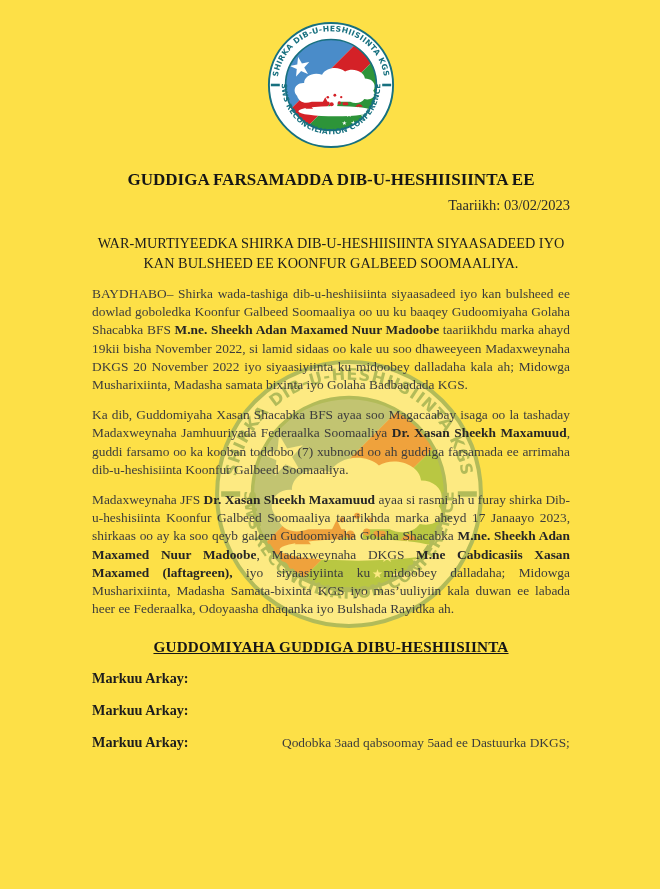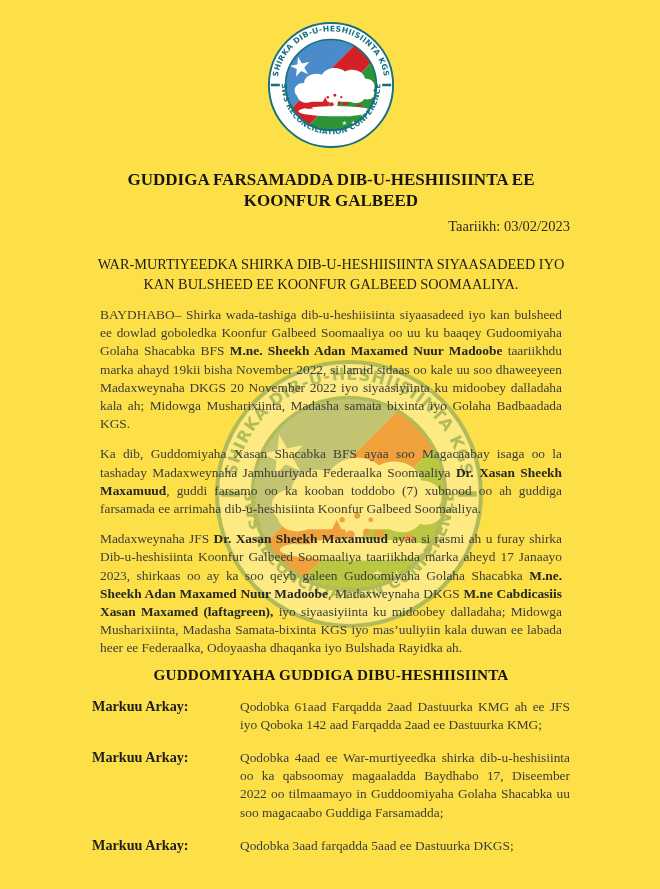--- a/index.html
+++ b/index.html
@@ -13,29 +13,29 @@
   .logo-row { display:flex; justify-content:center; padding-top:21px; }
   .logo-row svg { width:128px; height:128px; }
 
   .doc-title { margin-top:20px; text-align:center; font-weight:bold;
     font-size:17px; line-height:21px; color:#161616; }
   .date-line { margin-top:7px; text-align:right; font-size:14.5px; color:#2c2c2c; }
 
   .subtitle { margin-top:20px; text-align:center; font-weight:normal;
     font-size:14.3px; line-height:19.5px; color:#1d1d1d; }
 
-  .para { margin:8px; margin-top:12px; font-size:13.4px; line-height:18.2px;
+  .para { margin:0; margin-top:12px; font-size:13.4px; line-height:18.2px;
     text-align:justify; color:#3c3c3c; }
   .para .b { font-weight:bold; color:#262626; }
 
-  .section-heading { margin-top:4px; text-align:center; font-weight:bold;
-    font-size:15.2px; color:#161616; letter-spacing:0.2px; }
+  .section-heading { margin-top:20px; text-align:center; font-weight:bold;
+    font-size:15.2px; color:#161616; letter-spacing:0.2px;text-decoration:underline; }
 
   .res-list { margin-top:14px; }
-  .res-row { display:flex; margin-bottom:15px; }
+  .res-row { display:flex; margin-bottom:15px;gap:42px; }
   .res-label { width:148px; flex:0 0 148px; font-weight:bold;
     font-size:14.2px; color:#1d1d1d; }
   .res-text { flex:1; font-size:13.4px; line-height:18.2px; text-align:justify; }
 
   .watermark { position:absolute; left:213px; top:358px; width:272px; height:272px;
     opacity:0.32; z-index:0; pointer-events:none; }
 
   
   .f-white { fill:#ffffff; }
   .f-teal  { fill:var(--teal,#17707f); }
@@ -115,44 +115,41 @@
   <div class="content">
 
     <div class="logo-row">
       <svg viewBox="0 0 200 200">
         <use href="#emblem-art"></use>
       </svg>
     </div>
 
     <div class="doc-title">
       <div>GUDDIGA FARSAMADDA DIB-U-HESHIISIINTA EE</div>
-      <div>KOONFUR GALBEED</div>
     </div>
 
     <div class="date-line">Taariikh: 03/02/2023</div>
 
     <div class="subtitle">WAR-MURTIYEEDKA SHIRKA DIB-U-HESHIISIINTA SIYAASADEED IYO KAN BULSHEED EE KOONFUR GALBEED SOOMAALIYA.</div>
 
     <div>
         <p class="para"><span>BAYDHABO– Shirka wada-tashiga dib-u-heshiisiinta siyaasadeed iyo kan bulsheed ee dowlad goboledka Koonfur Galbeed Soomaaliya oo uu ku baaqey Gudoomiyaha Golaha Shacabka BFS </span><span class="b">M.ne. Sheekh Adan Maxamed Nuur Madoobe</span><span> taariikhdu marka ahayd 19kii bisha November 2022, si lamid sidaas oo kale uu soo dhaweeyeen Madaxweynaha DKGS 20 November 2022 iyo siyaasiyiinta ku midoobey dalladaha kala ah; Midowga Musharixiinta, Madasha samata bixinta iyo Golaha Badbaadada KGS.</span></p>
         <p class="para"><span>Ka dib, Guddomiyaha Xasan Shacabka BFS ayaa soo Magacaabay isaga oo la tashaday Madaxweynaha Jamhuuriyada Federaalka Soomaaliya </span><span class="b">Dr. Xasan Sheekh Maxamuud</span><span>, guddi farsamo oo ka kooban toddobo (7) xubnood oo ah guddiga farsamada ee arrimaha dib-u-heshisiinta Koonfur Galbeed Soomaaliya.</span></p>
         <p class="para"><span>Madaxweynaha JFS </span><span class="b">Dr. Xasan Sheekh Maxamuud</span><span> ayaa si rasmi ah u furay shirka Dib-u-heshisiinta Koonfur Galbeed Soomaaliya taariikhda marka aheyd 17 Janaayo 2023, shirkaas oo ay ka soo qeyb galeen Gudoomiyaha Golaha Shacabka </span><span class="b">M.ne. Sheekh Adan Maxamed Nuur Madoobe</span><span>, Madaxweynaha DKGS </span><span class="b">M.ne Cabdicasiis Xasan Maxamed (laftagreen),</span><span> iyo siyaasiyiinta ku midoobey dalladaha; Midowga Musharixiinta, Madasha Samata-bixinta KGS iyo mas’uuliyiin kala duwan ee labada heer ee Federaalka, Odoyaasha dhaqanka iyo Bulshada Rayidka ah.</span></p>
       </div>
 
     <div class="section-heading">GUDDOMIYAHA GUDDIGA DIBU-HESHIISIINTA</div>
 
     <div class="res-list">
         <div class="res-row">
           <div class="res-label">Markuu Arkay:</div>
-          <div class="res-text">Qodobka 61aad Farqadda 2aad Dastuurka KMG ah ee JFS iyo Qoboka 142 aad Farqadda 2aad ee Dastuurka KMG;</div>
         </div>
         <div class="res-row">
           <div class="res-label">Markuu Arkay:</div>
-          <div class="res-text">Qodobka 4aad ee War-murtiyeedka shirka dib-u-heshisiinta oo ka qabsoomay magaaladda Baydhabo 17, Diseember 2022 oo tilmaamayo in Guddoomiyaha Golaha Shacabka uu soo magacaabo Guddiga Farsamadda;</div>
         </div>
         <div class="res-row">
           <div class="res-label">Markuu Arkay:</div>
-          <div class="res-text">Qodobka 3aad farqadda 5aad ee Dastuurka DKGS;</div>
+          <div class="res-text">Qodobka 3aad qabsoomay 5aad ee Dastuurka DKGS;</div>
         </div>
       </div>
 
   </div>
 </div>
 
 </body></html>

